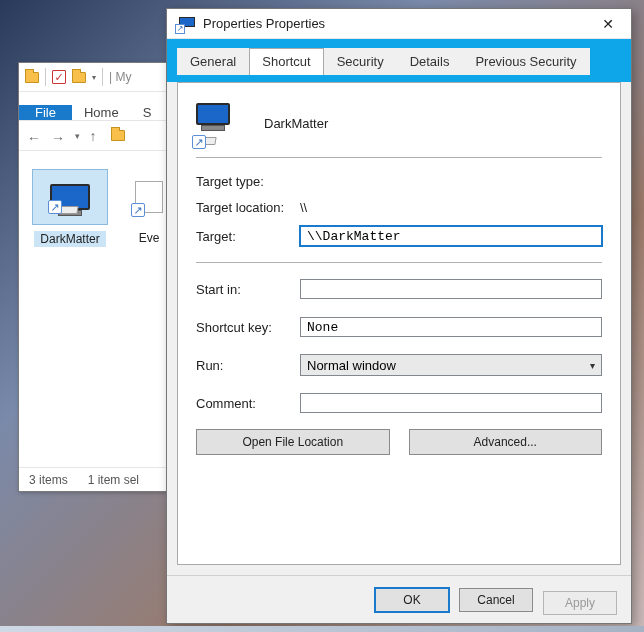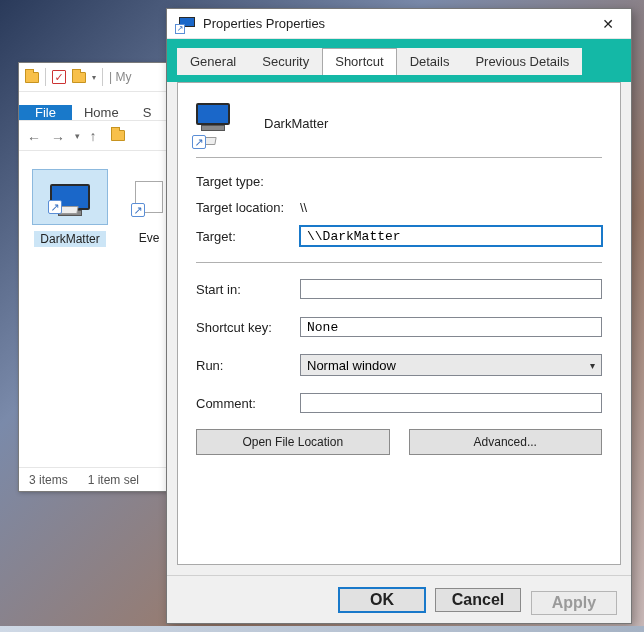--- a/index.html
+++ b/index.html
@@ -149,21 +149,21 @@
   }
   .props-title { flex:1; font-size:13px; color:#222; }
   .props-close {
     width:46px; height:30px; display:flex; align-items:center; justify-content:center;
     font-size:14px; color:#222;
   }
 
   .tabs-row {
     display:flex; align-items:flex-end;
     padding: 8px 10px 8px 10px;
-    background:#14b8a6;
+    background:#0ea5e9;
     gap:0;
   }
   .tab {
     padding:5px 12px 6px 12px;
     font-size:13px; color:#333;
     border:1px solid transparent;
     border-bottom:none;
     position:relative;
     top:1px;
     background:#f0f0f0;
@@ -222,23 +222,23 @@
     font-size:12px; color:#222;
   }
 
   .dialog-buttons {
     height:48px; background:#f0f0f0;
     display:flex; align-items:center; justify-content:flex-end;
     gap:10px; padding:0 14px;
     border-top:1px solid #d0d0d0;
   }
   .dlg-btn {
-    width:86px; height:24px; border:1px solid #8a8a8a;
-    background:#e1e1e1; font-size:16px; color:#222;
-    display:flex; align-items:center; justify-content:center;font-weight:bold;
+    width:74px; height:24px; border:1px solid #8a8a8a;
+    background:#e1e1e1; font-size:12px; color:#222;
+    display:flex; align-items:center; justify-content:center;
   }
   .dlg-btn.default { border:1px solid #1979ca; outline:1px solid #1979ca; background:#e1e1e1; }
   .dlg-btn.disabled { color:#9a9a9a; border-color:#b5b5b5; background:#ececec;margin-top:7px; }
 
   
   .bottom-strip {
     position:absolute; left:0; bottom:0; width:644px; height:6px;
     background:linear-gradient(90deg,#cfd9e6,#a5b2c4);
   }
 </style>
@@ -301,24 +301,24 @@
       <span class="mini-arrow">↗</span>
     </span>
     <span class="props-title">Properties Properties</span>
     <div class="props-close">
       <span>✕</span>
     </div>
   </div>
 
   <div class="tabs-row">
     <div class="tab">General</div>
+    <div class="tab active">Shortcut</div>
     <div class="tab">Security</div>
-    <div class="tab active">Shortcut</div>
     <div class="tab">Details</div>
-    <div class="tab">Previous Details</div>
+    <div class="tab">Previous Security</div>
   </div>
 
   <div class="tab-panel">
 
     <div class="header-row">
       <div class="header-icon shortcut-pc-icon">
         <div class="monitor"></div>
         <div class="kb"></div>
         <div class="shortcut-badge">↗</div>
       </div>

